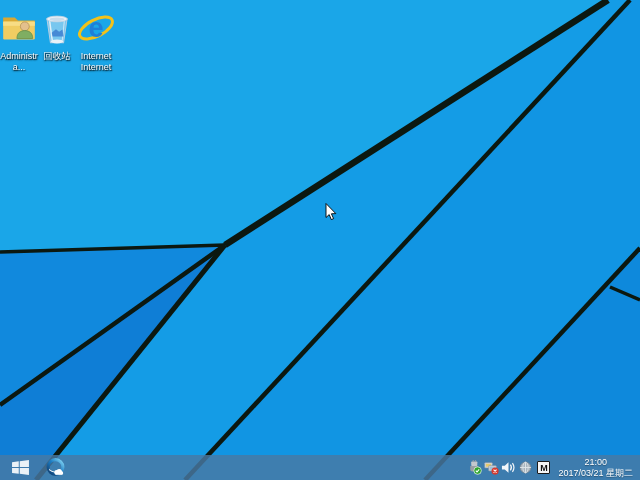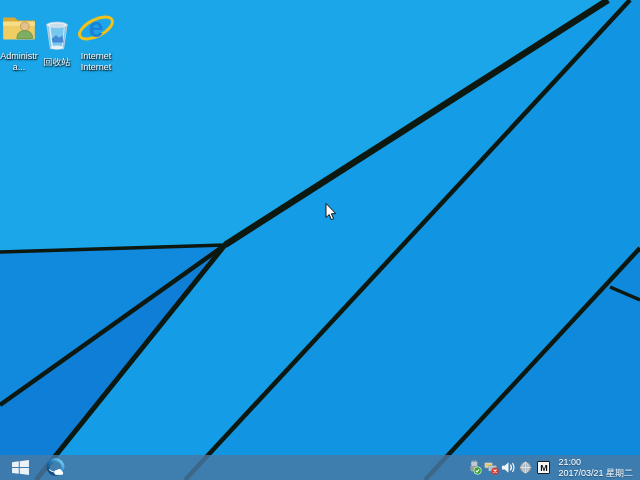--- a/index.html
+++ b/index.html
@@ -19,40 +19,40 @@
   }
   .desktop-icon .glyph{height:38px;display:flex;align-items:center;justify-content:center;}
   .desktop-icon .label{
     margin-top:3px;max-width:72px;text-align:center;
     font-size:9px;line-height:11px;color:#ffffff;
     text-shadow:0 1px 2px rgba(0,0,0,.85),1px 1px 1px rgba(0,0,0,.7);
     word-break:break-word;
   }
   .di-admin{margin-bottom:12px;}
   .di-pc{margin-bottom:14px;}
-  .di-bin{margin-bottom:12px;justify-content:center;}
+  .di-bin{margin-bottom:12px;}
   .di-ie{margin-bottom:8px;}
 
   
   #taskbar{
     position:absolute;left:0;bottom:0;width:640px;height:25px;
     background:rgba(72,121,164,0.82);
     display:flex;align-items:center;z-index:5;
   }
   #start-button{width:40px;height:25px;display:flex;align-items:center;justify-content:center;cursor:pointer;}
   .task-icon{width:30px;height:25px;display:flex;align-items:center;justify-content:center;cursor:pointer;}
   #tray{margin-left:auto;display:flex;align-items:center;height:25px;padding-right:3px;}
   .tray-icon{width:15px;height:25px;display:flex;align-items:center;justify-content:center;margin-right:2px;cursor:pointer;}
   #ime-box{
     width:13px;height:13px;background:#f5f5f5;border:1px solid #1a1a1a;border-radius:1px;
     display:flex;align-items:center;justify-content:center;
     font-size:9px;font-weight:bold;color:#111;margin:0 4px 0 2px;cursor:pointer;
   }
   #clock{
-    display:flex;flex-direction:column;align-items:flex-start;justify-content:center;
+    display:flex;flex-direction:column;align-items:center;justify-content:center;
     color:#ffffff;font-size:9px;line-height:11px;padding:0 4px;min-width:72px;cursor:pointer;
     text-shadow:0 1px 1px rgba(0,0,0,.35);
   }
   
   #cursor{position:absolute;left:325px;top:203px;z-index:9;}
 </style>
 </head>
 <body>
 
 <div id="desktop">

